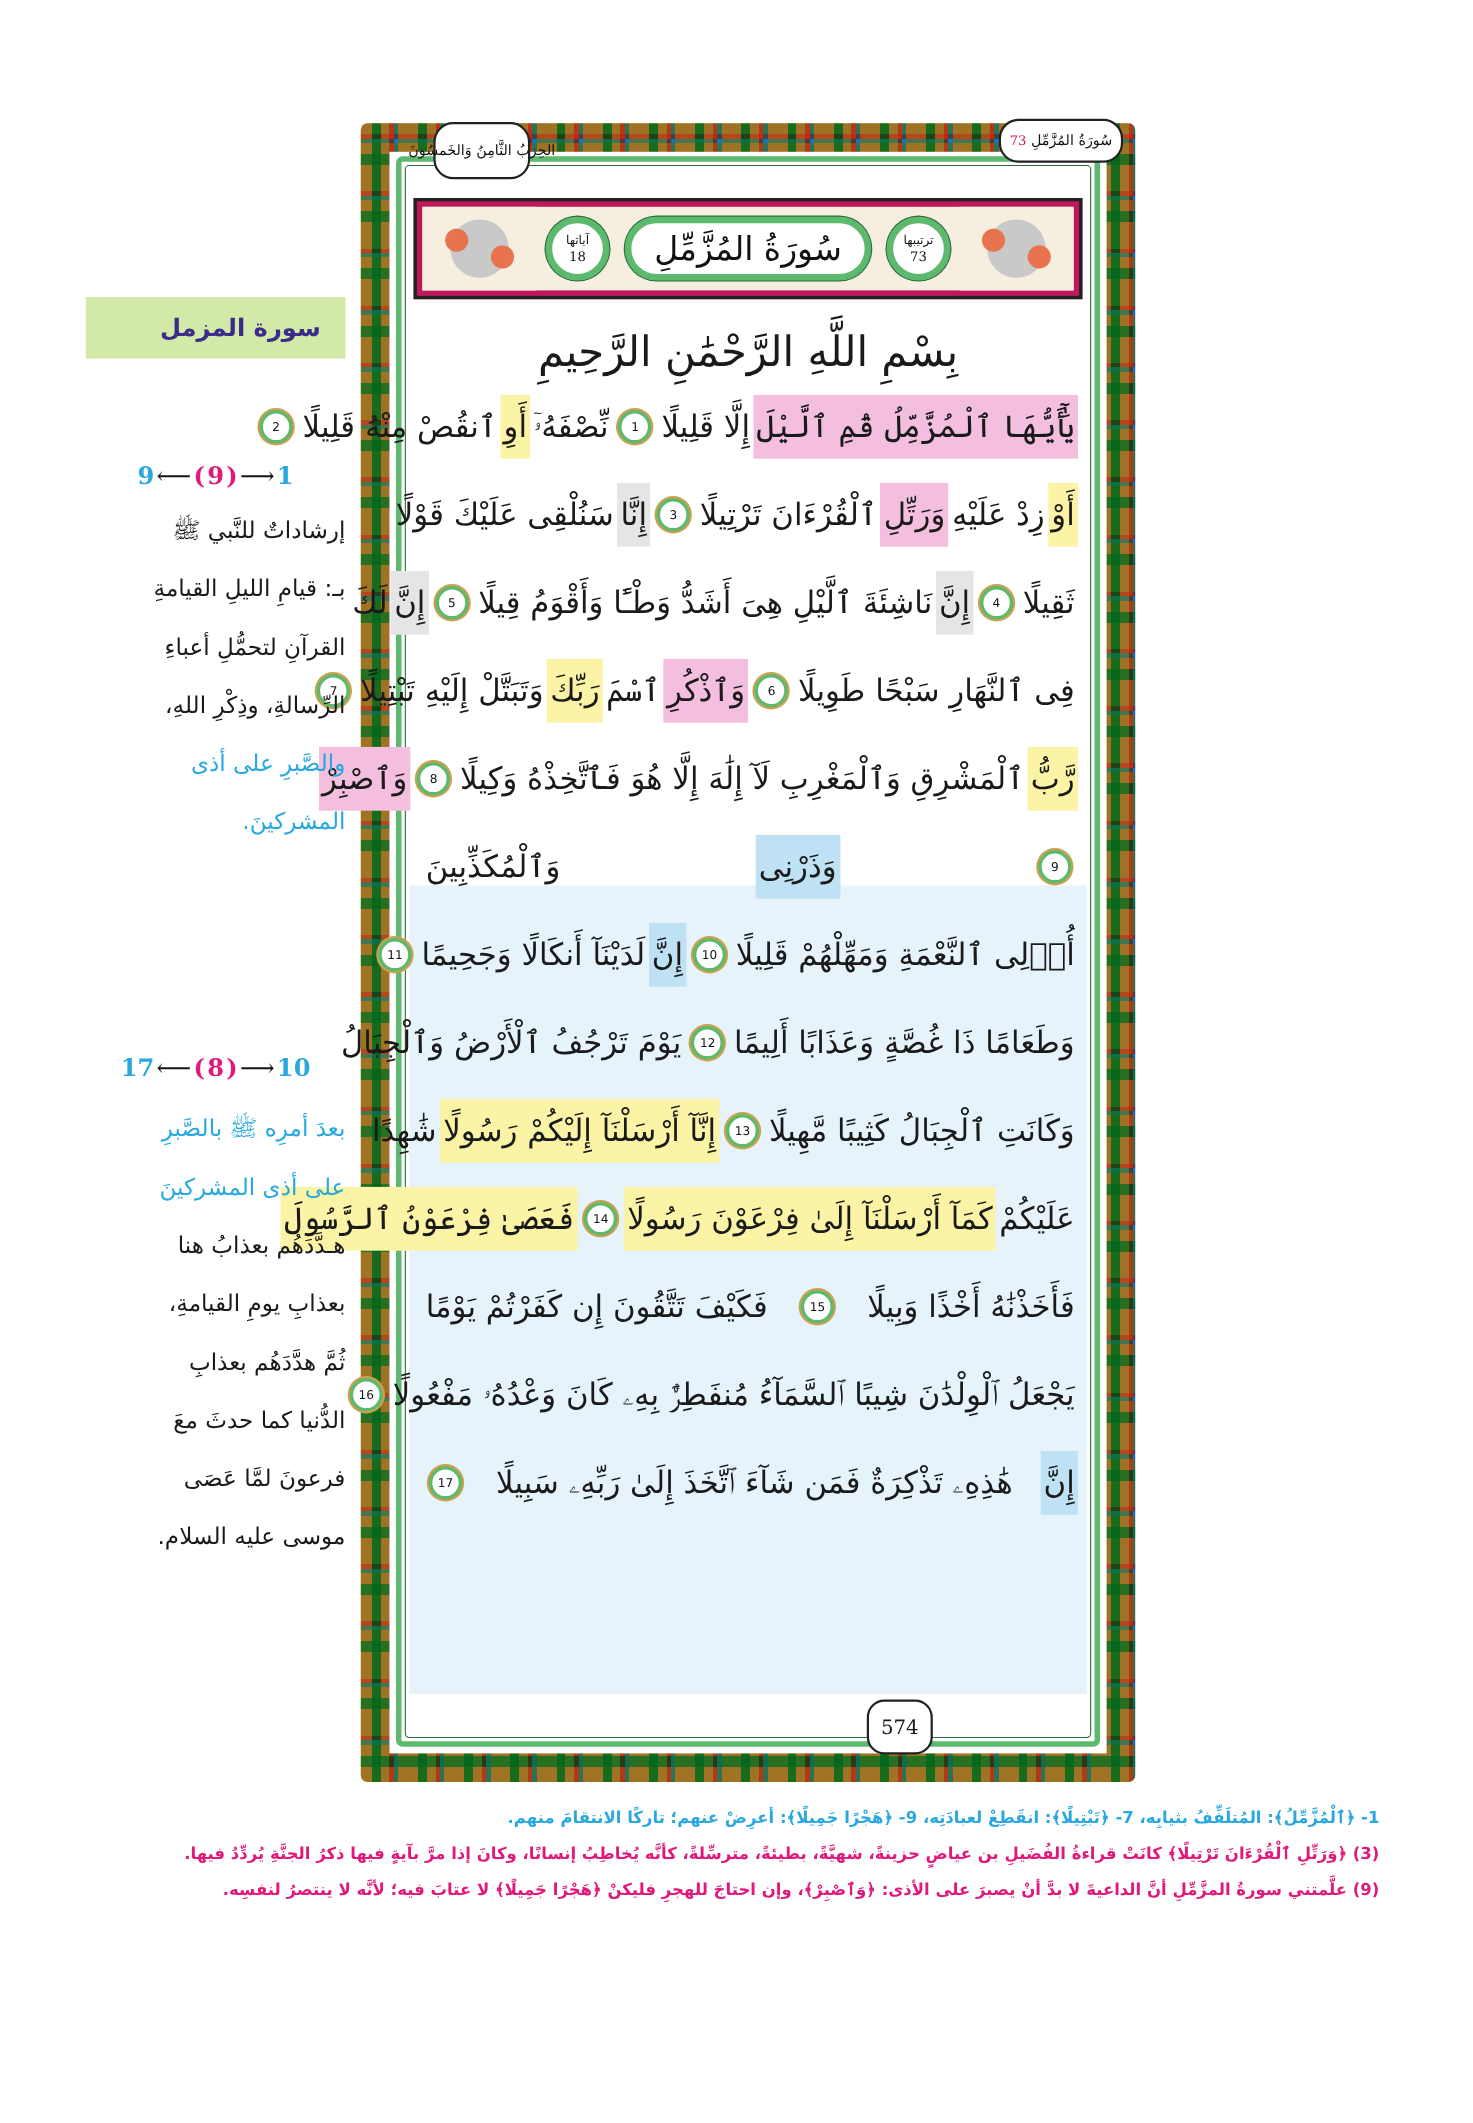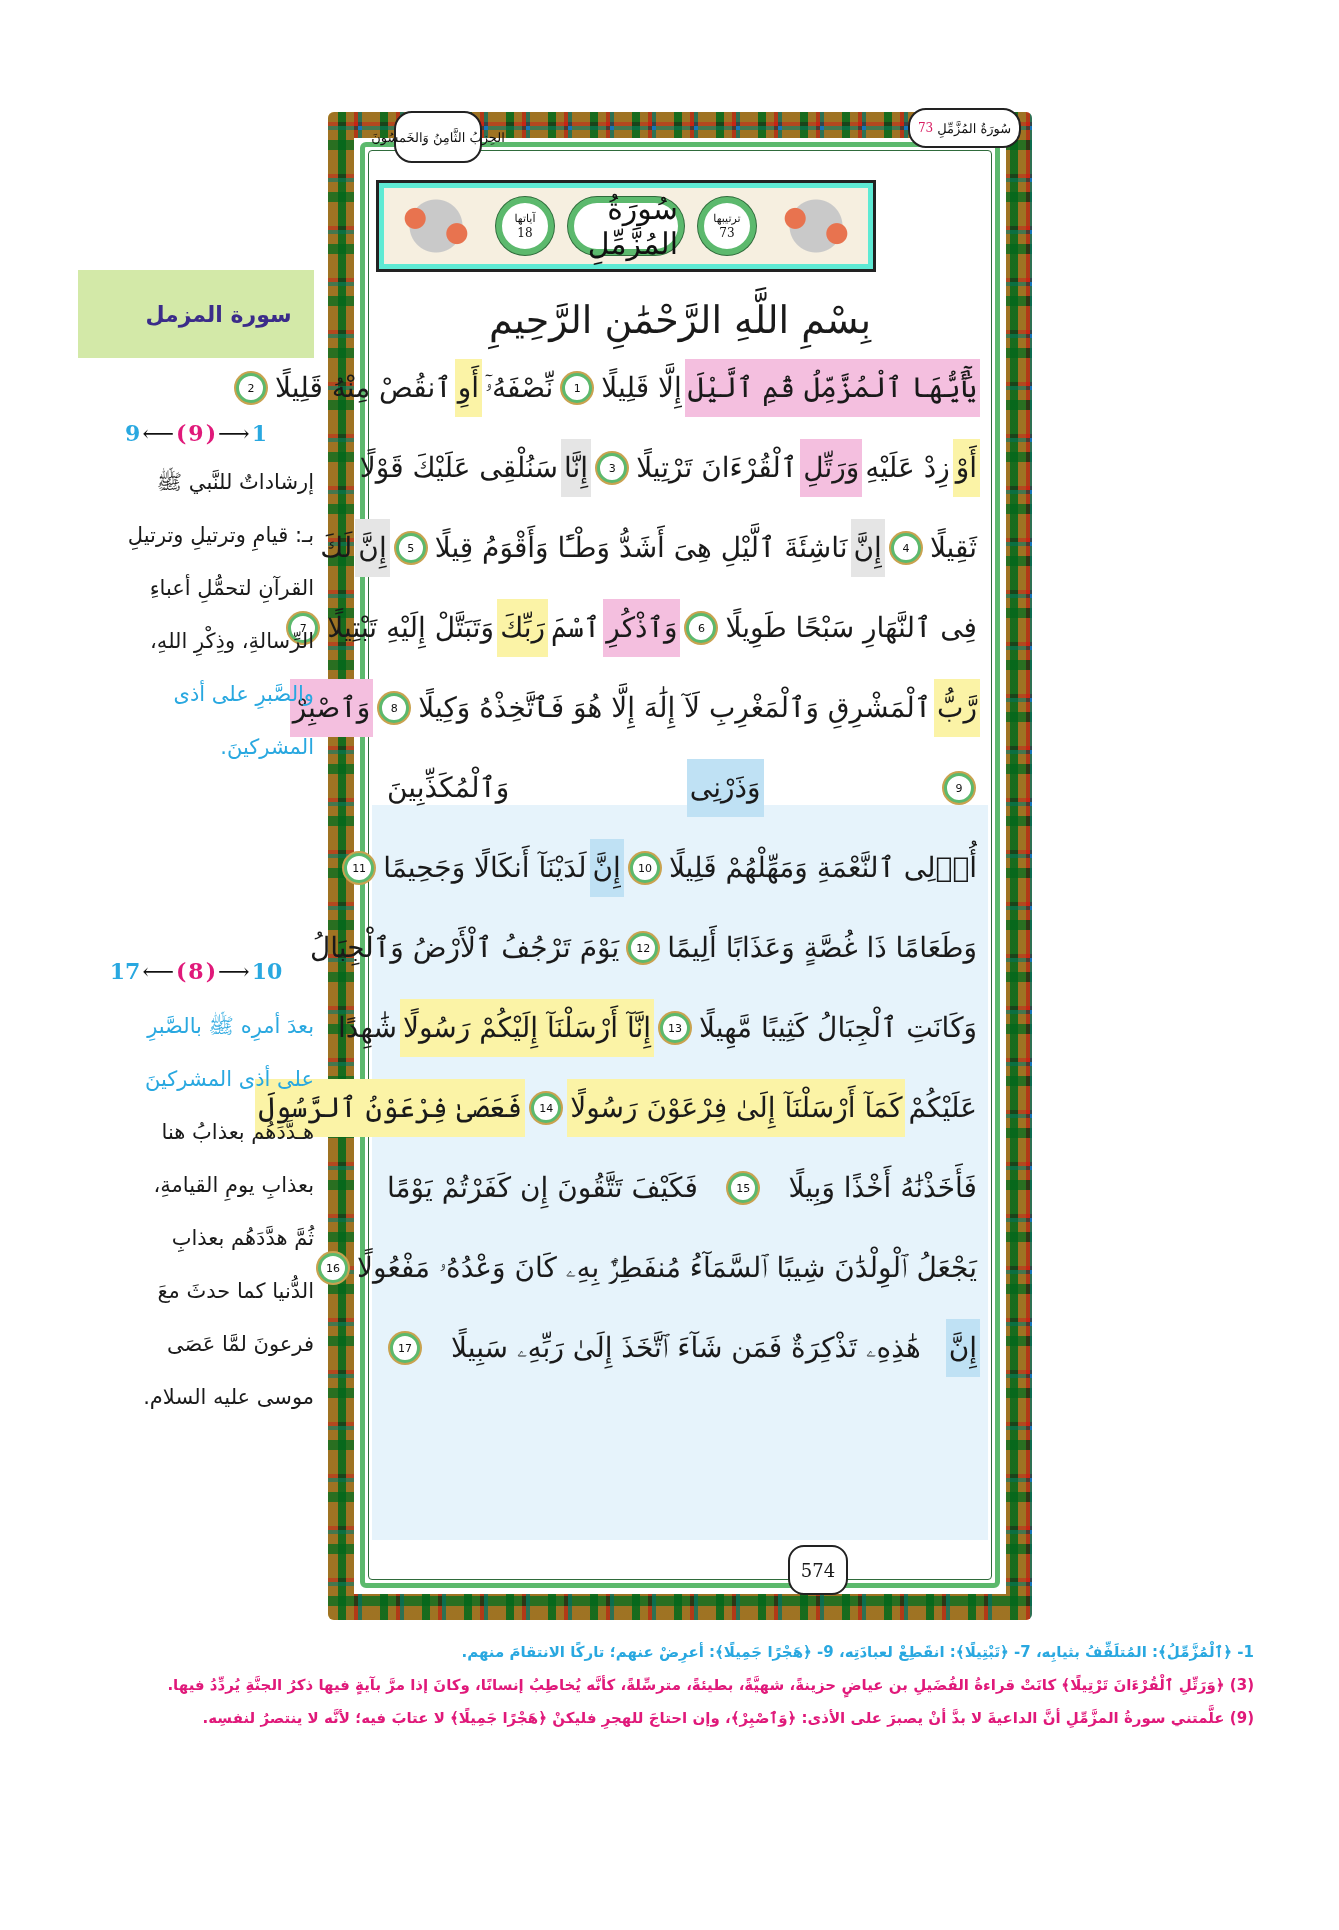--- a/index.html
+++ b/index.html
@@ -42,22 +42,22 @@
   .hizb-label { left: 394px; top: 111px; width: 88px; height: 52px; }
   .surah-top-label-box { left: 908px; top: 108px; width: 113px; height: 40px; }
   .page-number {
     position: absolute; left: 764px; top: 1545px; width: 60px; height: 50px;
     background: #ffffff; border: 2px solid #222; border-radius: 16px;
     font-family: "DejaVu Serif", serif; font-size: 18px; display: flex; align-items: center; justify-content: center; margin-left: 24px;
   }
 
   
   .banner {
-    position: absolute; left: 376px; top: 180px; width: 500px; height: 92px;
-    border: 3px solid #222; background: #5eead4; padding: 5px;
+    position: absolute; left: 376px; top: 180px; width: 608px; height: 92px;
+    border: 3px solid #222; background: #be185d; padding: 5px;
   }
   .banner-inner {
     position: relative; width: 100%; height: 100%; background: #f6efe0;
     display: flex; align-items: center; justify-content: space-between;
   }
   .banner-orn {
     width: 104px; height: 100%; display: flex; align-items: center; justify-content: center;
     background:
       radial-gradient(circle at 30% 40%, #e8734f 0 10px, transparent 11px),
       radial-gradient(circle at 70% 60%, #e8734f 0 10px, transparent 11px),
@@ -101,21 +101,21 @@
   .ayah-marker {
     display: inline-flex; align-items: center; justify-content: center;
     width: 30px; height: 30px; border-radius: 50%; background: #ffffff;
     border: 3px solid #5cb96d; box-shadow: 0 0 0 2px #c9a24f;
     font-size: 11px; font-family: "DejaVu Sans", sans-serif; color: #111; margin: 0 6px;
     direction: ltr; flex: 0 0 auto;
   }
 
   
   .side-title {
-    position: absolute; left: 78px; top: 270px; width: 236px; height: 88px; background: #d3e9a8;
+    position: absolute; left: 78px; top: 270px; width: 236px; height: 56px; background: #d3e9a8;
     display: flex; align-items: center; justify-content: center;
     font-family: "DejaVu Sans", sans-serif; font-weight: bold; font-size: 22px; color: #3b2c8a; direction: rtl; padding-left: 45px;
   }
   .range {
     position: absolute; left: 78px; width: 236px; display: flex; align-items: center; justify-content: center;
     font-family: "DejaVu Serif", serif; font-weight: bold; font-size: 22px; direction: ltr; gap: 2px;
   }
   .range .end { color: #29a8e0; }
   .range .mid { color: #e0197a; }
   .range .arr { color: #111; font-weight: normal; }
@@ -274,21 +274,21 @@
   <span class="end">9</span>
   <span class="arr">⟵</span>
   <span class="mid">(</span>
   <span class="mid">9</span>
   <span class="mid">)</span>
   <span class="arr">⟶</span>
   <span class="end">1</span>
 </div>
 <div class="side-text" id="side-sec-0" style="top:456px;">
     <div>إرشاداتٌ للنَّبي ﷺ</div>
-    <div>بـ: قيامِ وترتيلِ وترتيلِ</div>
+    <div>بـ: قيامِ الليلِ القيامةِ</div>
     <div>القرآنِ لتحمُّلِ أعباءِ</div>
     <div>الرِّسالةِ، وذِكْرِ اللهِ،</div>
     <div class="blue">والصَّبرِ على أذى</div>
     <div class="blue">المشركينَ.</div>
   </div>
 
 <div class="range" style="top:958px;">
   <span class="end">17</span>
   <span class="arr">⟵</span>
   <span class="mid">(</span>

